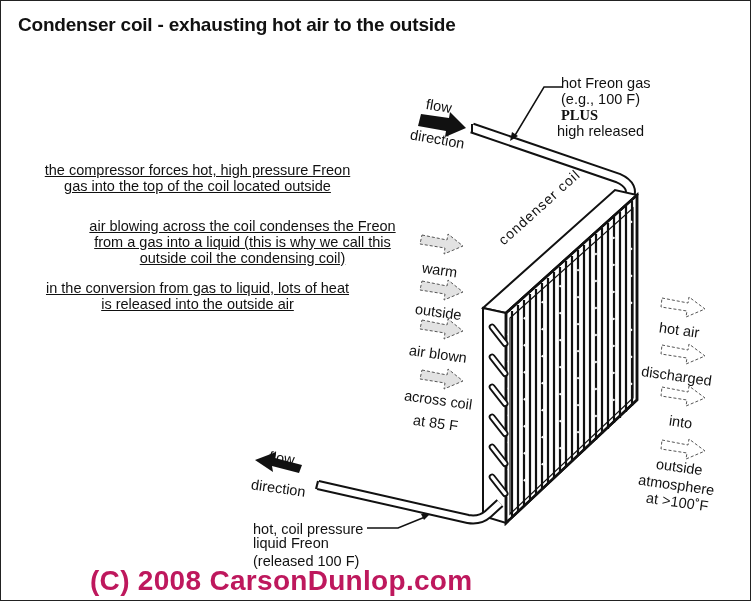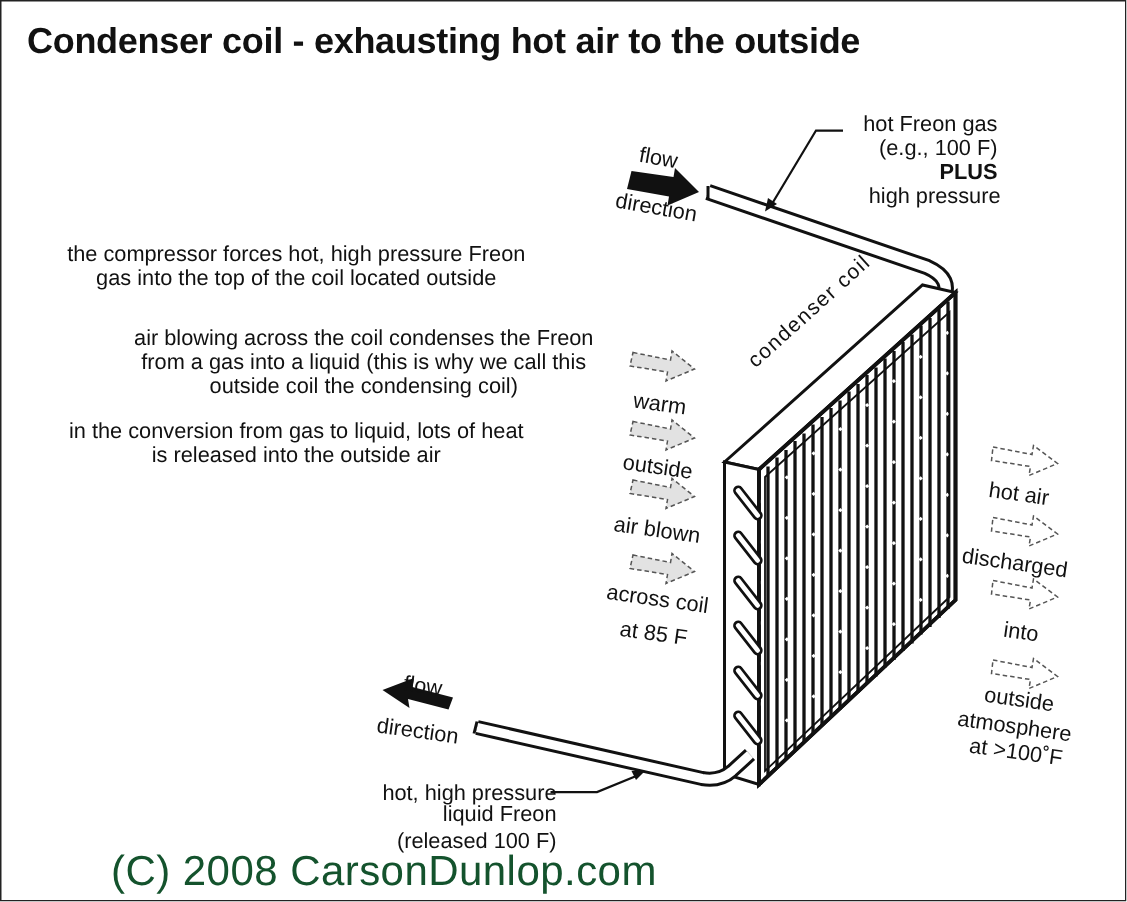--- a/index.html
+++ b/index.html
@@ -1,23 +1,23 @@
 <!DOCTYPE html>
 <html><head>
 <meta charset="utf-8">
 <style>
   html, body { margin: 0; padding: 0; background: #fff; }
   body { width: 751px; height: 601px; position: relative; overflow: hidden; font-family: "Liberation Sans", sans-serif; color: #111; }
   .frame { position: absolute; left: 0; top: 0; width: 749px; height: 599px; border: 1px solid #222; box-sizing: content-box; }
-  .title { position: absolute; left: 18px; top: 14px; font-size: 24px; font-weight: bold; letter-spacing: -0.2px; }
-  .para { position: absolute; left: 40px; width: 315px; text-align: center; font-size: 14.5px; line-height: 16px; }
+  .title { position: absolute; left: 18px; top: 14px; font-size: 19px; font-weight: bold; letter-spacing: -0.2px; }
+  .para { position: absolute; left: 40px; width: 315px; text-align: center; font-size: 14.5px; line-height: 16px; text-decoration: underline; }
   .lbl { position: absolute; font-size: 14.5px; line-height: 16px; white-space: nowrap; }
-  .center { text-align: right; }
+  .center { text-align: left; }
   .bold { font-weight: bold; }
-  .copyright { position: absolute; left: 74px; top: 565px; font-size: 28px; font-weight: normal; color: #14532d; letter-spacing: 0.3px; }
+  .copyright { position: absolute; left: 90px; top: 565px; font-size: 28px; font-weight: bold; color: #be185d; letter-spacing: 0.3px; }
   svg { position: absolute; left: 0; top: 0; }
 </style>
 </head>
 <body>
 
 <div class="frame"></div>
 
 <div class="title">Condenser coil - exhausting hot air to the outside</div>
 
 <div class="para" style="top:162px;">the compressor forces hot, high pressure Freon gas into the top of the coil located outside</div>
@@ -122,36 +122,36 @@
   </g>
 </svg>
 
 <div class="lbl" style="left:495px; top:236px; transform:rotate(-42deg); transform-origin:left top; font-size:14px; letter-spacing:1px;">condenser coil</div>
 
 <div class="lbl" style="left:426px; top:98px; transform:rotate(10deg);">flow</div>
 <div class="lbl" style="left:410px; top:131px; transform:rotate(10deg);">direction</div>
 
 <div class="lbl center" style="left:561px; top:75px; width:104px;">hot Freon gas</div>
 <div class="lbl center" style="left:561px; top:91px; width:104px;">(e.g., 100 F)</div>
-<div class="lbl center bold" style="left:561px; top:107px; width:104px;">PLUS</div>
-<div class="lbl center" style="left:557px; top:123px; width:110px;">high pressure</div>
+<div class="lbl center bold" style="left:561px; top:107px; width:104px;font-family:Liberation Serif, serif;">PLUS</div>
+<div class="lbl center" style="left:557px; top:123px; width:110px;">high released</div>
 
 <div class="lbl" style="left:422px; top:262px; transform:rotate(8deg);">warm</div>
 <div class="lbl" style="left:415px; top:304px; transform:rotate(8deg);">outside</div>
 <div class="lbl" style="left:409px; top:346px; transform:rotate(8deg);">air blown</div>
 <div class="lbl" style="left:404px; top:392px; transform:rotate(8deg);">across coil</div>
 <div class="lbl" style="left:413px; top:415px; transform:rotate(8deg);">at 85 F</div>
 
 <div class="lbl" style="left:659px; top:322px; transform:rotate(8deg);">hot air</div>
 <div class="lbl" style="left:641px; top:368px; transform:rotate(8deg);">discharged</div>
 <div class="lbl" style="left:669px; top:414px; transform:rotate(8deg);">into</div>
 <div class="lbl" style="left:656px; top:459px; transform:rotate(8deg);">outside</div>
 <div class="lbl" style="left:638px; top:477px; transform:rotate(8deg);">atmosphere</div>
 <div class="lbl" style="left:646px; top:494px; transform:rotate(8deg);">at &gt;100˚F</div>
 
 <div class="lbl" style="left:269px; top:450px; transform:rotate(8deg);">flow</div>
 <div class="lbl" style="left:251px; top:480px; transform:rotate(8deg);">direction</div>
 
-<div class="lbl center" style="left:253px; top:521px; width:118px;">hot, high pressure</div>
+<div class="lbl center" style="left:253px; top:521px; width:118px;">hot, coil pressure</div>
 <div class="lbl center" style="left:253px; top:511px; width:118px;margin-top:24px;">liquid Freon</div>
 <div class="lbl center" style="left:253px; top:553px; width:118px;">(released 100 F)</div>
 
 <div class="copyright">(C) 2008 CarsonDunlop.com</div>
 
 </body></html>

